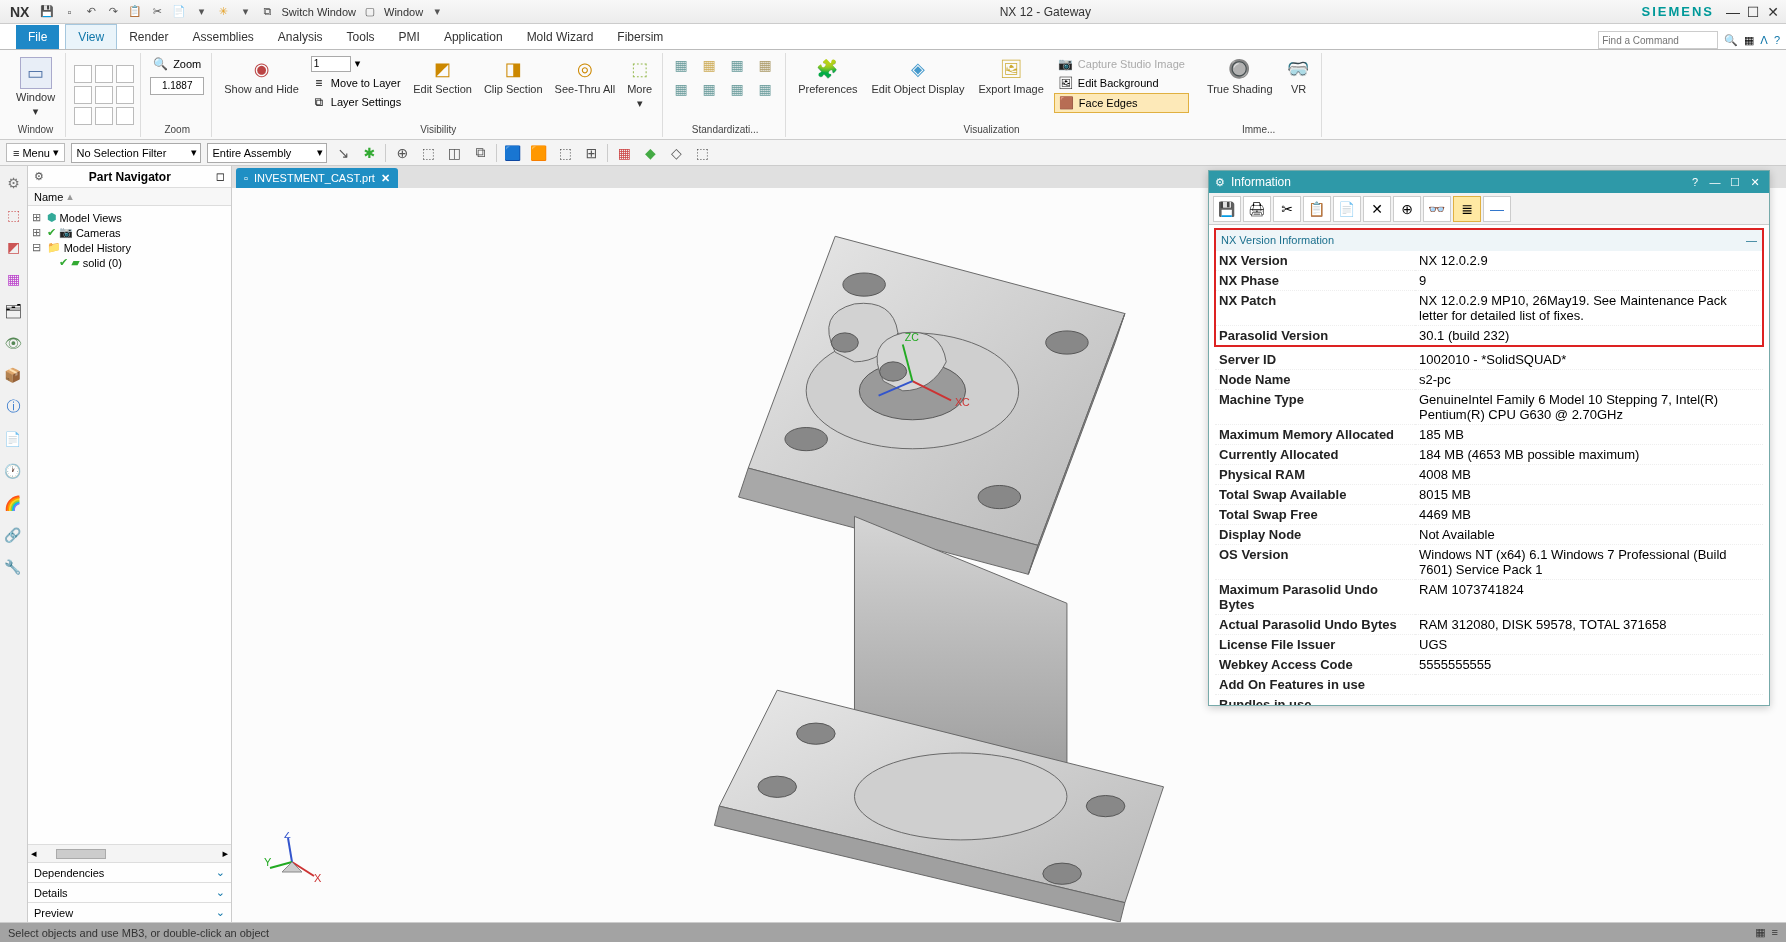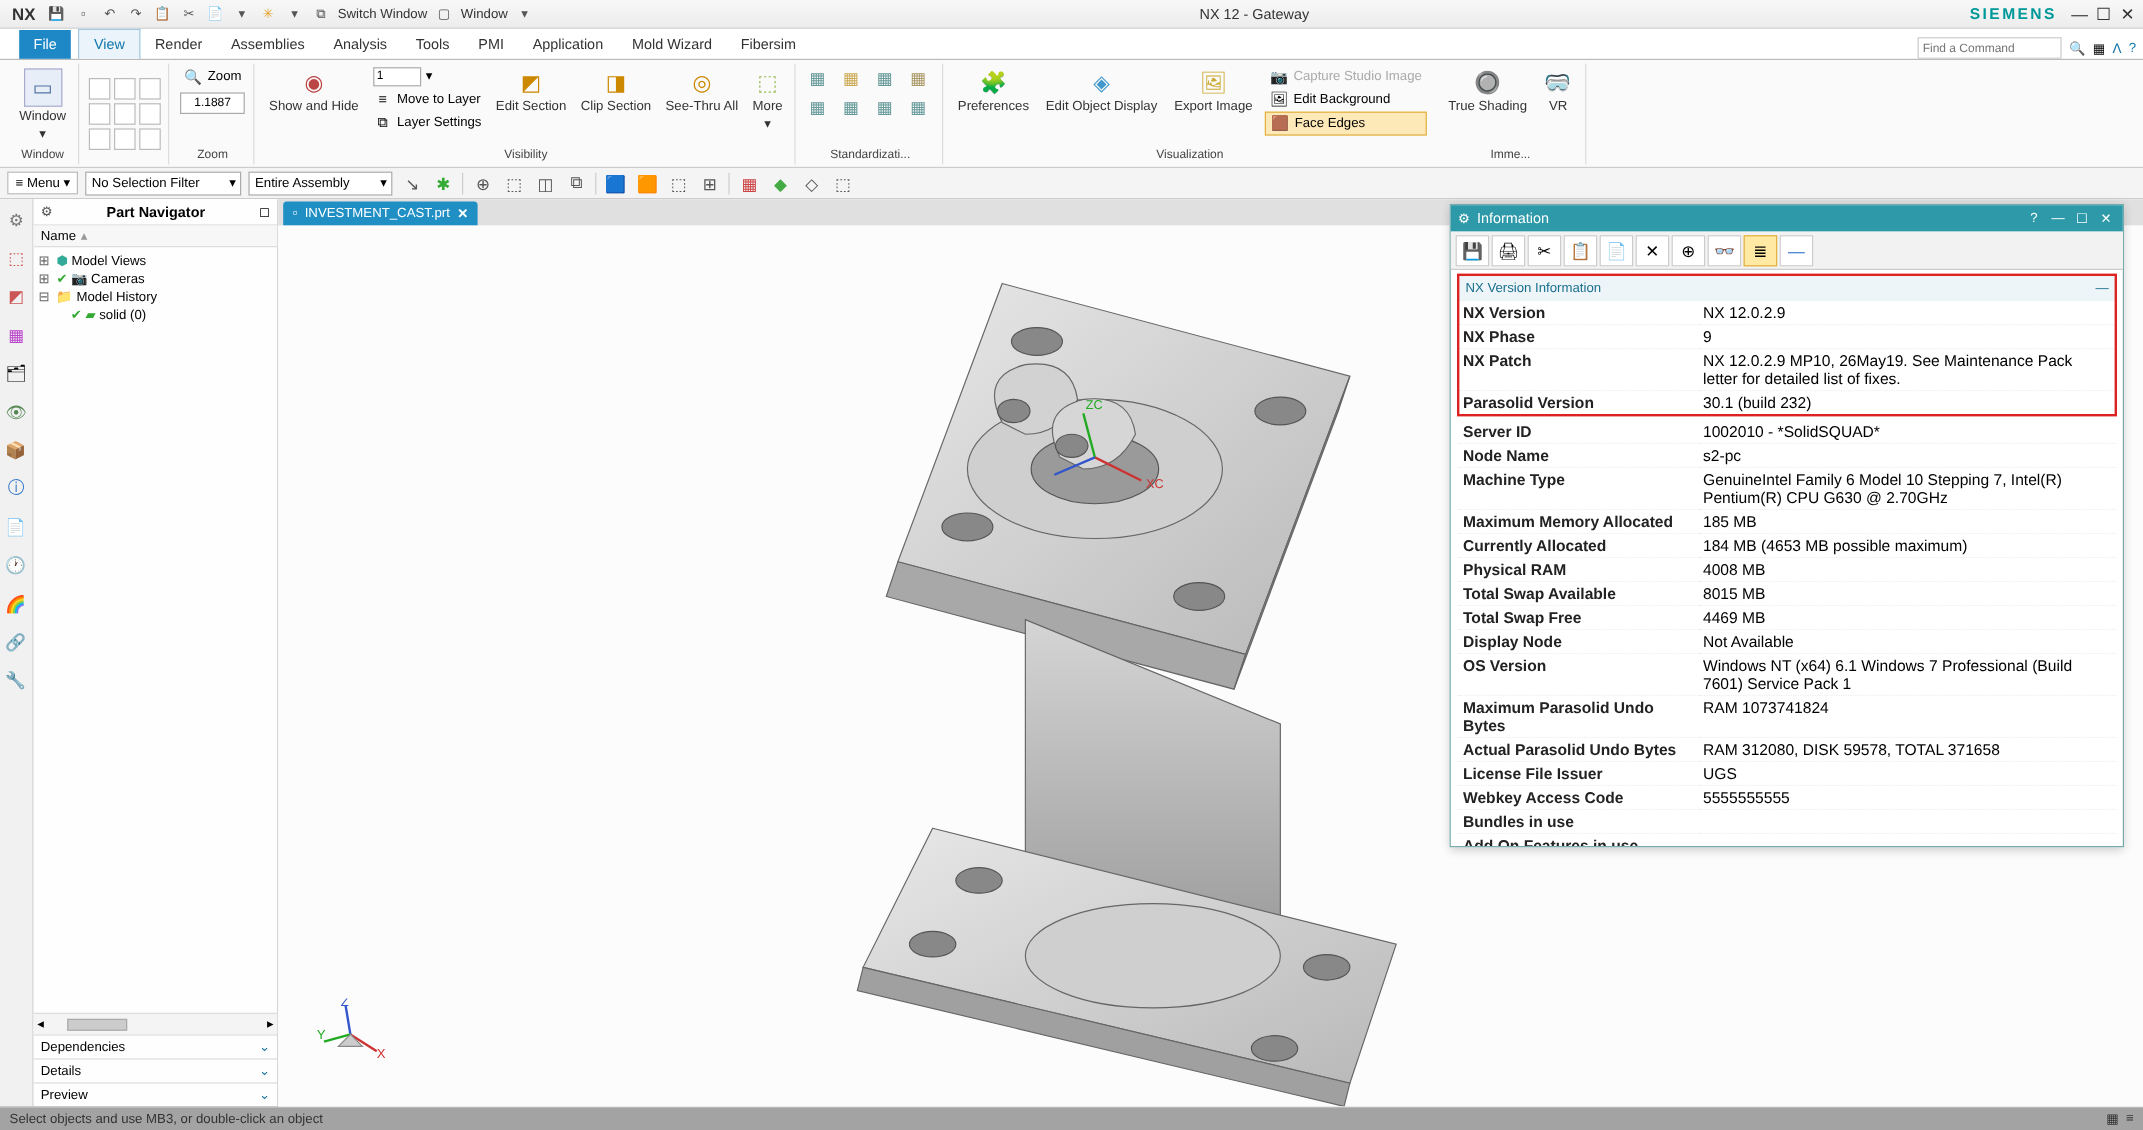--- a/index.html
+++ b/index.html
@@ -528,25 +528,25 @@
           </tr>
       <tr>
             <td class="k">License File Issuer</td>
             <td>UGS</td>
           </tr>
       <tr>
             <td class="k">Webkey Access Code</td>
             <td>5555555555</td>
           </tr>
       <tr>
+            <td class="k">Add On Features in use</td>
+            <td></td>
+          </tr>
+      <tr>
             <td class="k">Bundles in use</td>
-            <td></td>
-          </tr>
-      <tr>
-            <td class="k">Add On Features in use</td>
             <td></td>
           </tr>
     </tbody>
       </table>
     <div class="info-section-header">
       <span>Simcenter Tokens</span>
       <span>—</span>
     </div>
   </div>
 </div>

